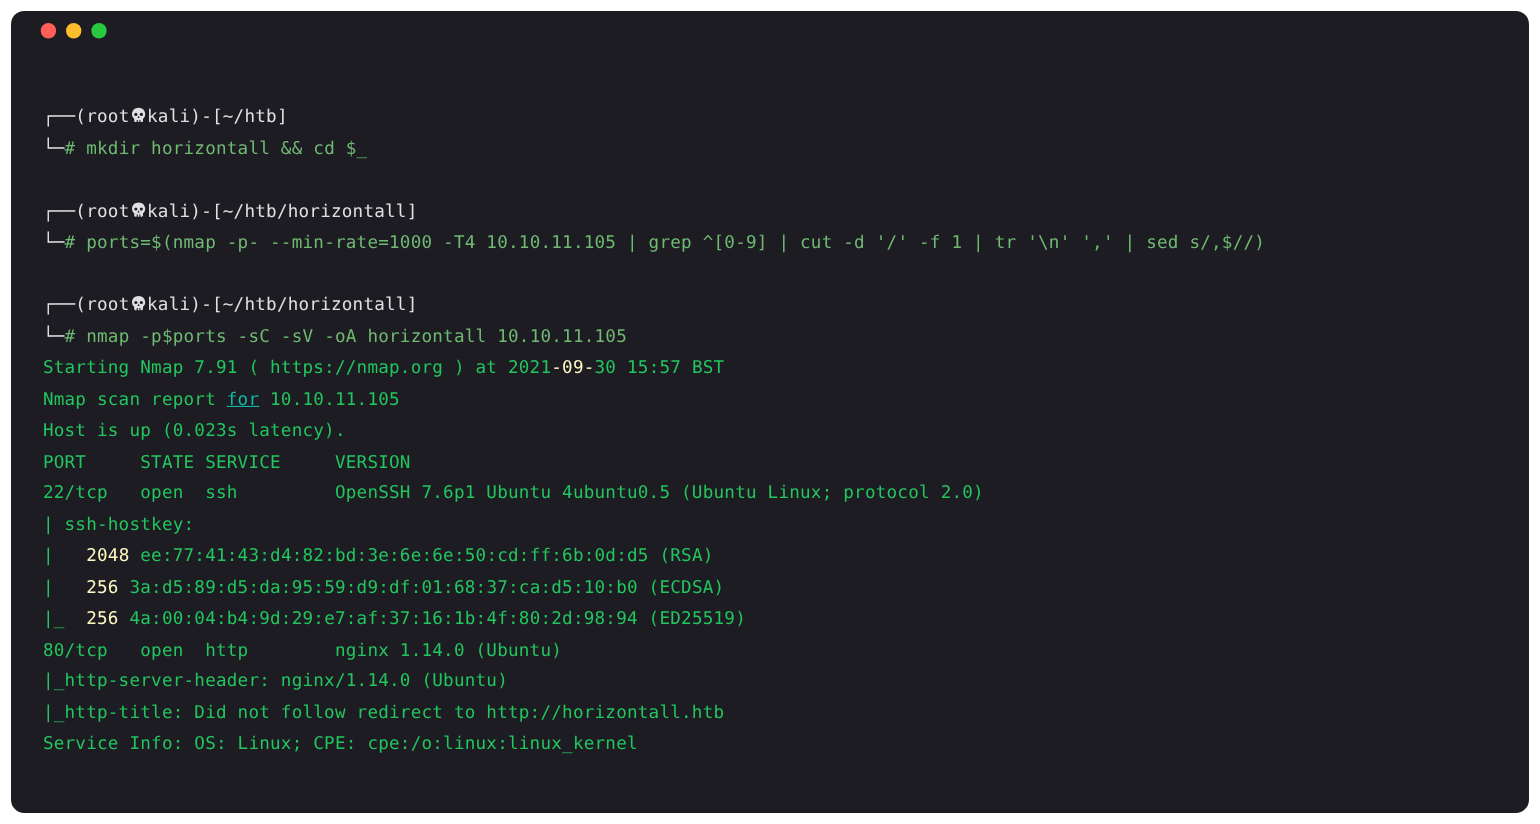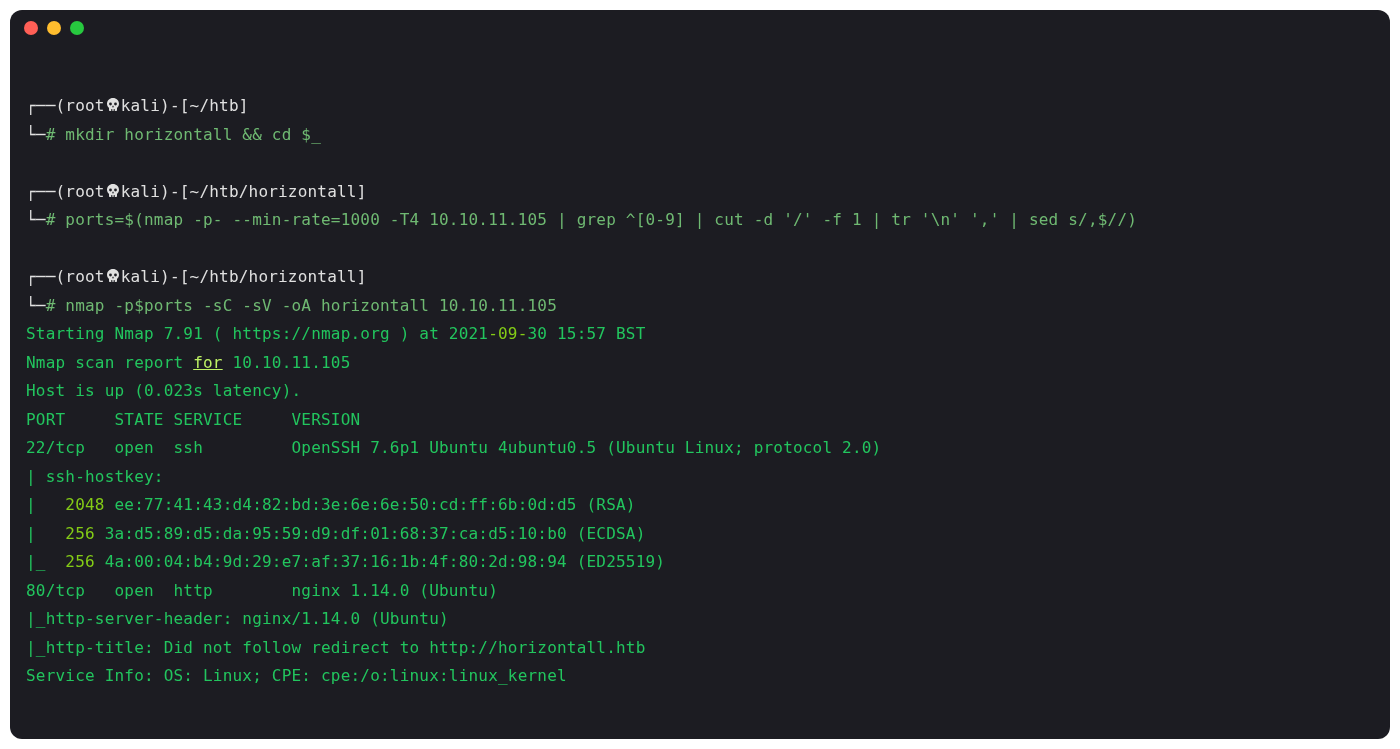--- a/index.html
+++ b/index.html
@@ -17,20 +17,21 @@
     width: 1380px;
     height: 729px;
     background: #1c1c22;
     border-radius: 12px;
     box-sizing: border-box;
     overflow: hidden;
     font-family: "Menlo", "Consolas", "DejaVu Sans Mono", monospace;
     font-size: 16px;
     line-height: 28.5px;
     color: #e0e0e0;
+    padding-left: 13px;
   }
   .titlebar {
     height: 36px;
     display: flex;
     align-items: center;
     padding-left: 14px;
     gap: 9px;
   }
   .dot {
     width: 14px;
@@ -42,22 +43,22 @@
   .dot.green  { background: #27c93f; }
   .content {
     padding: 46px 8px 0 16px;
     white-space: pre;
     letter-spacing: 0.2px;
   }
   .c-user   { color: #e0e0e0; }
   .c-path   { color: #e0e0e0; }
   .c-symbol { color: #e0e0e0; }
   .c-green  { color: #6fb972; }
-  .c-orange { color: #84cc16; }
-  .c-purple { color: #bef264; text-decoration: underline; }
+  .c-orange { color: #fef9c3; }
+  .c-purple { color: #14b8a6; text-decoration: underline; }
   .c-gray   { color: #22c55e; }
   .skull {
     display: inline-block;
     line-height: 0;
   }
 </style>
 </head>
 <body>
 
 <div class="terminal">

